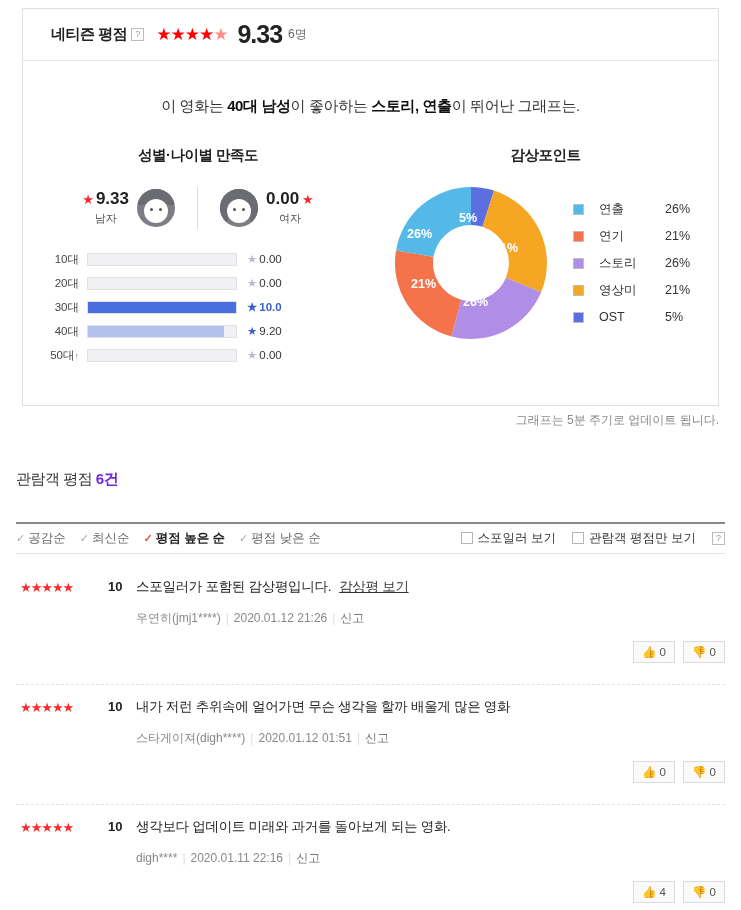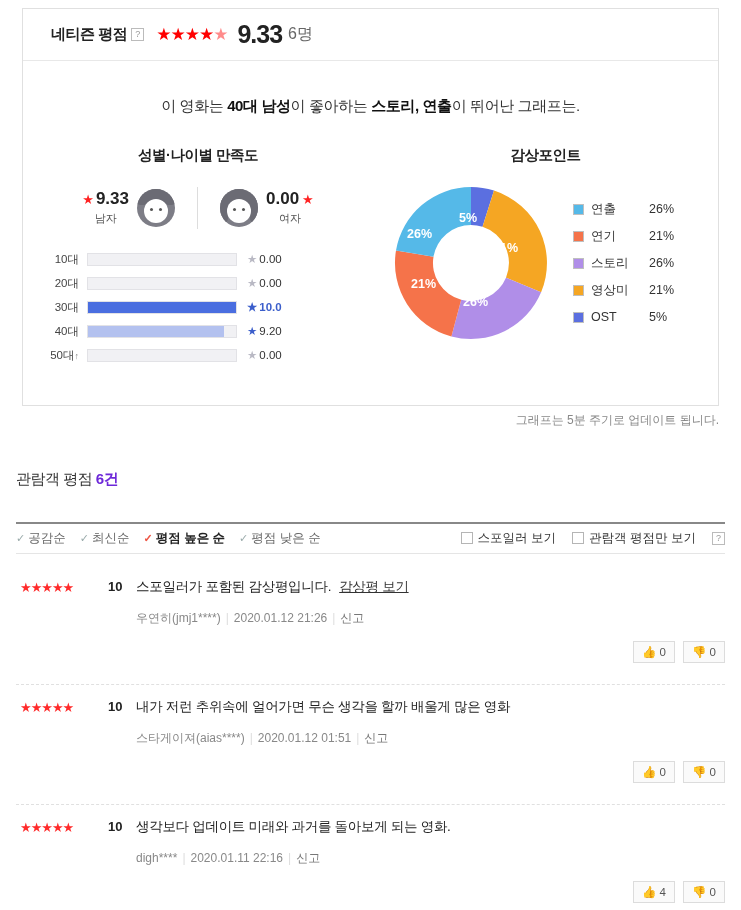--- a/index.html
+++ b/index.html
@@ -38,21 +38,21 @@
   }
   .stars-big {
     margin-left: 12px; font-size: 17px; letter-spacing: -1px;
     color: #ff0000;
   }
   .stars-big .half { color: #ff0000; opacity: .45; }
   .score-big {
     margin-left: 10px; font-size: 25px; font-weight: bold;
     color: #222; letter-spacing: -1px;
   }
-  .score-count { margin-left: 6px; font-size: 16px; color: #666; }
+  .score-count { margin-left: 6px; font-size: 12px; color: #666; }
 
   .rp-sentence {
     text-align: center; font-size: 15px; color: #333;
     margin-top: 36px; letter-spacing: -0.4px;
   }
   .rp-sentence b { font-weight: bold; color: #111; }
 
   .rp-cols { display: flex; margin-top: 30px; }
   .rp-col-left { width: 350px; }
   .rp-col-right { width: 345px; }
@@ -128,21 +128,21 @@
   .age-score.semi .s { color: #3b5ecb; }
 
   
   .donut-wrap { display: flex; align-items: center; margin-top: 14px; }
   .donut { position: relative; width: 168px; height: 168px; margin-left: 14px; }
   .donut-label {
     position: absolute; color: #fff; font-size: 12.5px; font-weight: bold;
   }
   .legend { margin-left: 18px; }
   .legend-row {
-    display: flex; align-items: center; height: 27px; font-size: 12.5px;
+    display: flex; align-items: center; height: 27px; font-size: 12.5px; gap: 8px;
   }
   .sw {
     width: 11px; height: 11px; border: 1px solid #bfbfbf;
     margin-right: 7px; background: #fff;
   }
   .legend-name { width: 58px; color: #333; }
   .legend-val { color: #333; }
 
   .rp-note {
     position: absolute; right: 22px; top: 412px;
@@ -414,21 +414,21 @@
     </div>
   </div>
   <div class="hr-dot" style="top:684px;"></div>
 
   <div class="review" style="top:692px;">
     <div class="stars">★★★★★</div>
     <div class="score">10</div>
     <div class="body">
       <div class="text"><span>내가 저런 추위속에 얼어가면 무슨 생각을 할까 배울게 많은 영화</span></div>
       <div class="meta">
-        <span>스타게이져(aias****)</span><span class="sep">|</span><span>2020.01.12 01:51</span><span class="sep">|</span><span class="report">신고</span>
+        <span>스타게이져(digh****)</span><span class="sep">|</span><span>2020.01.12 01:51</span><span class="sep">|</span><span class="report">신고</span>
       </div>
       <div class="vote-row">
         <div class="vote-btn">
             <span>👍</span>
             <span>0</span>
           </div>
         <div class="vote-btn">
             <span>👎</span>
             <span>0</span>
           </div>

